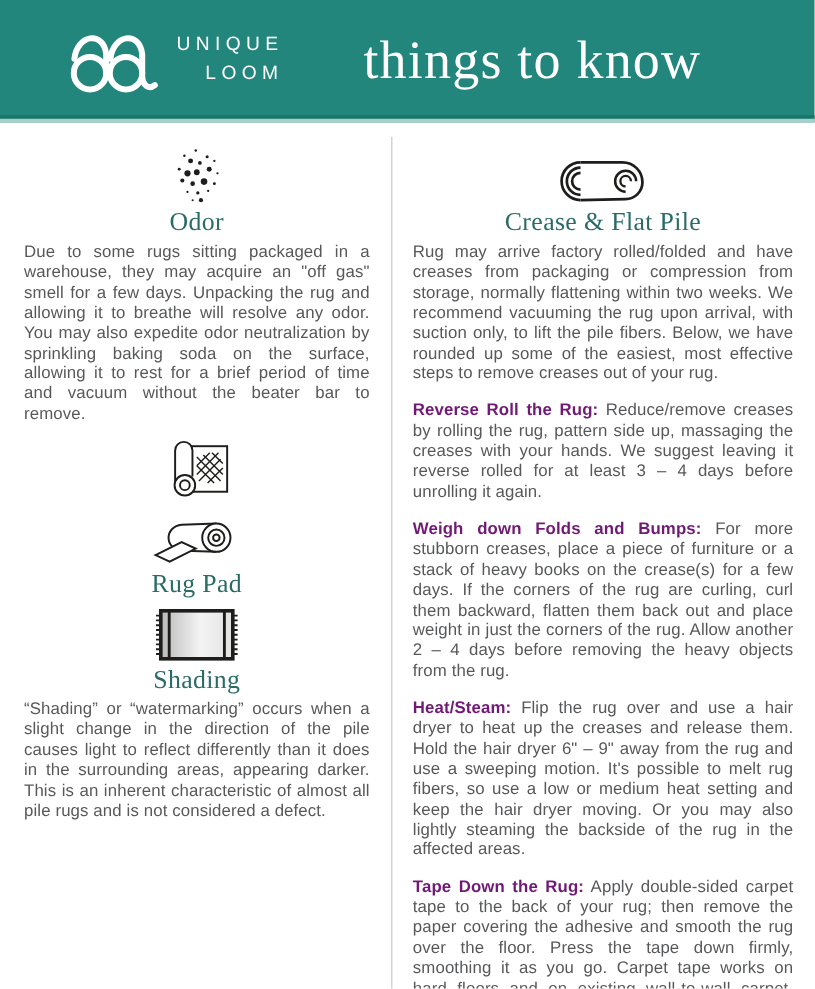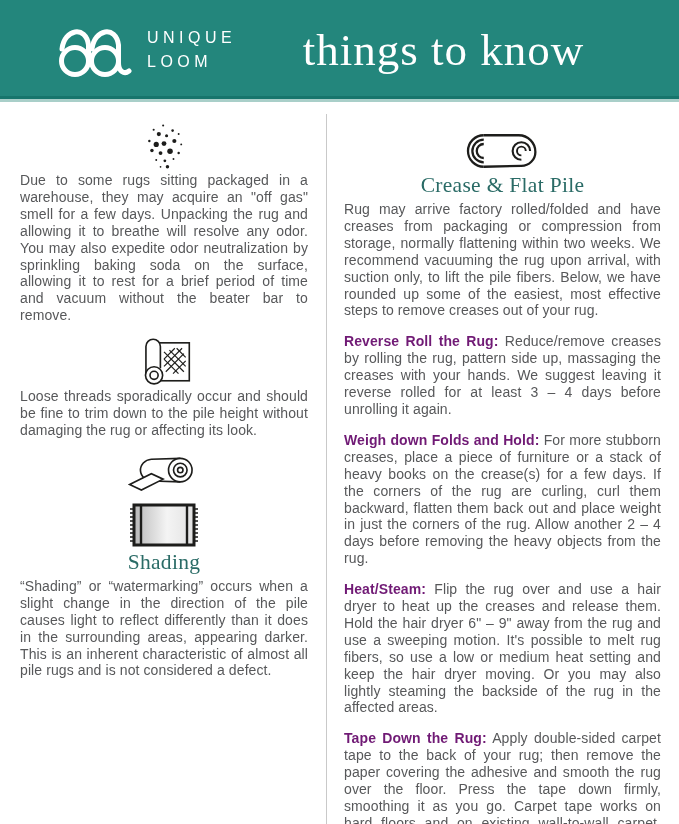--- a/index.html
+++ b/index.html
@@ -10,21 +10,21 @@
   }
   
   .header {
     height:102px; background:#23867c; display:flex; align-items:center;
     border-bottom:3px solid #a9cfc9; box-shadow:inset 0 -3px 0 #17756c;
   }
   .logo-wrap { margin-left:54px; display:flex; align-items:center; gap:15px; }
   .logo-mark { flex:0 0 auto; }
   .brand-text {
     color:#ffffff; font-size:16px; letter-spacing:4.5px; line-height:1.45;
-    text-align:left; font-weight:400;
+    text-align:right; font-weight:400;
   }
   .header-title {
     flex:1; text-align:center; padding-right:28px; color:#ffffff;
     font-family:"Liberation Serif", serif; font-size:45px; font-weight:500;
     letter-spacing:1px;
   }
   
   .main { display:flex; padding:12px 16px 8px 20px; }
   .col-left { width:300px; padding-right:12px; }
   .col-right { flex:1; border-left:1px solid #c9c9c9; margin-left:6px; padding-left:17px; padding-right:2px; }
@@ -87,20 +87,21 @@
             <circle cx="26" cy="36" r="2.2"></circle>
               <circle cx="37" cy="34" r="3.2"></circle>
               <circle cx="47" cy="36" r="1.4"></circle>
             <circle cx="21" cy="44" r="1.1"></circle>
               <circle cx="31" cy="45" r="1.6"></circle>
               <circle cx="41" cy="43" r="1.1"></circle>
             <circle cx="34" cy="52" r="2"></circle>
               <circle cx="26" cy="52" r="1"></circle>
           </svg>
         </div>
+        <div class="section-heading">Odor</div>
         <p class="body-text">Due to some rugs sitting packaged in a warehouse, they may acquire an "off gas" smell for a few days. Unpacking the rug and allowing it to breathe will resolve any odor. You may also expedite odor neutralization by sprinkling baking soda on the surface, allowing it to rest for a brief period of time and vacuum without the beater bar to remove.</p>
       </div>
 
       <div class="sec">
         <div class="icon-box">
           <svg class="glyph" width="68" height="56" viewBox="0 0 72 62" fill="none" stroke="#1d1d1b" stroke-width="1.8">
             <rect x="30" y="12" width="34" height="42" fill="#ffffff"></rect>
             <g stroke-width="1.3">
               <path d="M36,30 L48,18"></path>
                 <path d="M36,38 L56,18"></path>
@@ -109,34 +110,34 @@
               <path d="M36,30 L52,46"></path>
                 <path d="M36,22 L58,44"></path>
                 <path d="M42,20 L60,38"></path>
                 <path d="M50,18 L60,28"></path>
             </g>
             <path d="M16,46 L16,16 A8,8 0 0 1 32,16 L32,40" fill="#ffffff"></path>
             <circle cx="25" cy="48" r="9.5" fill="#ffffff"></circle>
             <circle cx="25" cy="48" r="4.5" fill="#ffffff"></circle>
           </svg>
         </div>
-        <p class="body-text">Loose threads sporadically occur and should be fine to trim down to the pile height without damaging the rug or affecting its look.</p>
       </div>
 
       <div class="sec">
         <div class="icon-box">
           <svg class="glyph" width="76" height="48" viewBox="0 0 84 52" fill="none" stroke="#1d1d1b" stroke-width="1.8">
             <path d="M30,37 A13,12 0 0 1 28,13 L60,12" fill="#ffffff"></path>
             <path d="M30,37 L60,38"></path>
             <polygon points="4,41 28,29 41,35 17,47" fill="#ffffff"></polygon>
             <circle cx="60" cy="25" r="13" fill="#ffffff"></circle>
             <circle cx="60" cy="25" r="7.5" fill="#ffffff"></circle>
             <circle cx="60" cy="25" r="3" fill="#ffffff"></circle>
           </svg>
         </div>
+        <div class="section-heading">Rug Pad</div>
       </div>
 
       <div class="sec">
         <div class="icon-box">
           <svg class="glyph" width="70" height="46" viewBox="0 0 70 46" fill="none">
             <defs>
               <linearGradient id="shadeGrad" x1="0" y1="0" x2="1" y2="0">
                 <stop offset="0" stop-color="#b9b9b9"></stop>
                 <stop offset="0.55" stop-color="#f4f4f4"></stop>
                 <stop offset="1" stop-color="#e2e2e2"></stop>
@@ -169,21 +170,21 @@
             <path d="M83,24 a10,10 0 1 0 -10,10" stroke-width="2.4"></path>
             <path d="M78,24 a5,5 0 1 0 -5,5" stroke-width="2.2"></path>
           </svg>
         </div>
         <div class="section-heading">Crease &amp; Flat Pile</div>
         <p class="body-text">Rug may arrive factory rolled/folded and have creases from packaging or compression from storage, normally flattening within two weeks. We recommend vacuuming the rug upon arrival, with suction only, to lift the pile fibers. Below, we have rounded up some of the easiest, most effective steps to remove creases out of your rug.</p>
       </div>
 
       <p class="body-text tip"><b>Reverse Roll the Rug:</b><span> Reduce/remove creases by rolling the rug, pattern side up, massaging the creases with your hands. We suggest leaving it reverse rolled for at least 3 – 4 days before unrolling it again.</span></p>
 
-      <p class="body-text tip"><b>Weigh down Folds and Hold:</b><span> For more stubborn creases, place a piece of furniture or a stack of heavy books on the crease(s) for a few days. If the corners of the rug are curling, curl them backward, flatten them back out and place weight in just the corners of the rug. Allow another 2 – 4 days before removing the heavy objects from the rug.</span></p>
+      <p class="body-text tip"><b>Weigh down Folds and Bumps:</b><span> For more stubborn creases, place a piece of furniture or a stack of heavy books on the crease(s) for a few days. If the corners of the rug are curling, curl them backward, flatten them back out and place weight in just the corners of the rug. Allow another 2 – 4 days before removing the heavy objects from the rug.</span></p>
 
       <p class="body-text tip"><b>Heat/Steam:</b><span> Flip the rug over and use a hair dryer to heat up the creases and release them. Hold the hair dryer 6" – 9" away from the rug and use a sweeping motion. It's possible to melt rug fibers, so use a low or medium heat setting and keep the hair dryer moving. Or you may also lightly steaming the backside of the rug in the affected areas.</span></p>
 
       <p class="body-text tip"><b>Tape Down the Rug:</b><span> Apply double-sided carpet tape to the back of your rug; then remove the paper covering the adhesive and smooth the rug over the floor. Press the tape down firmly, smoothing it as you go. Carpet tape works on hard floors and on existing wall-to-wall carpet, holding your rug in place. If you have laminate flooring, purchase a less adhesive double-sided tape to prevent the laminate from buckling or otherwise being damaged.</span></p>
 
     </div>
   </div>
 </div>
 
 </body></html>

